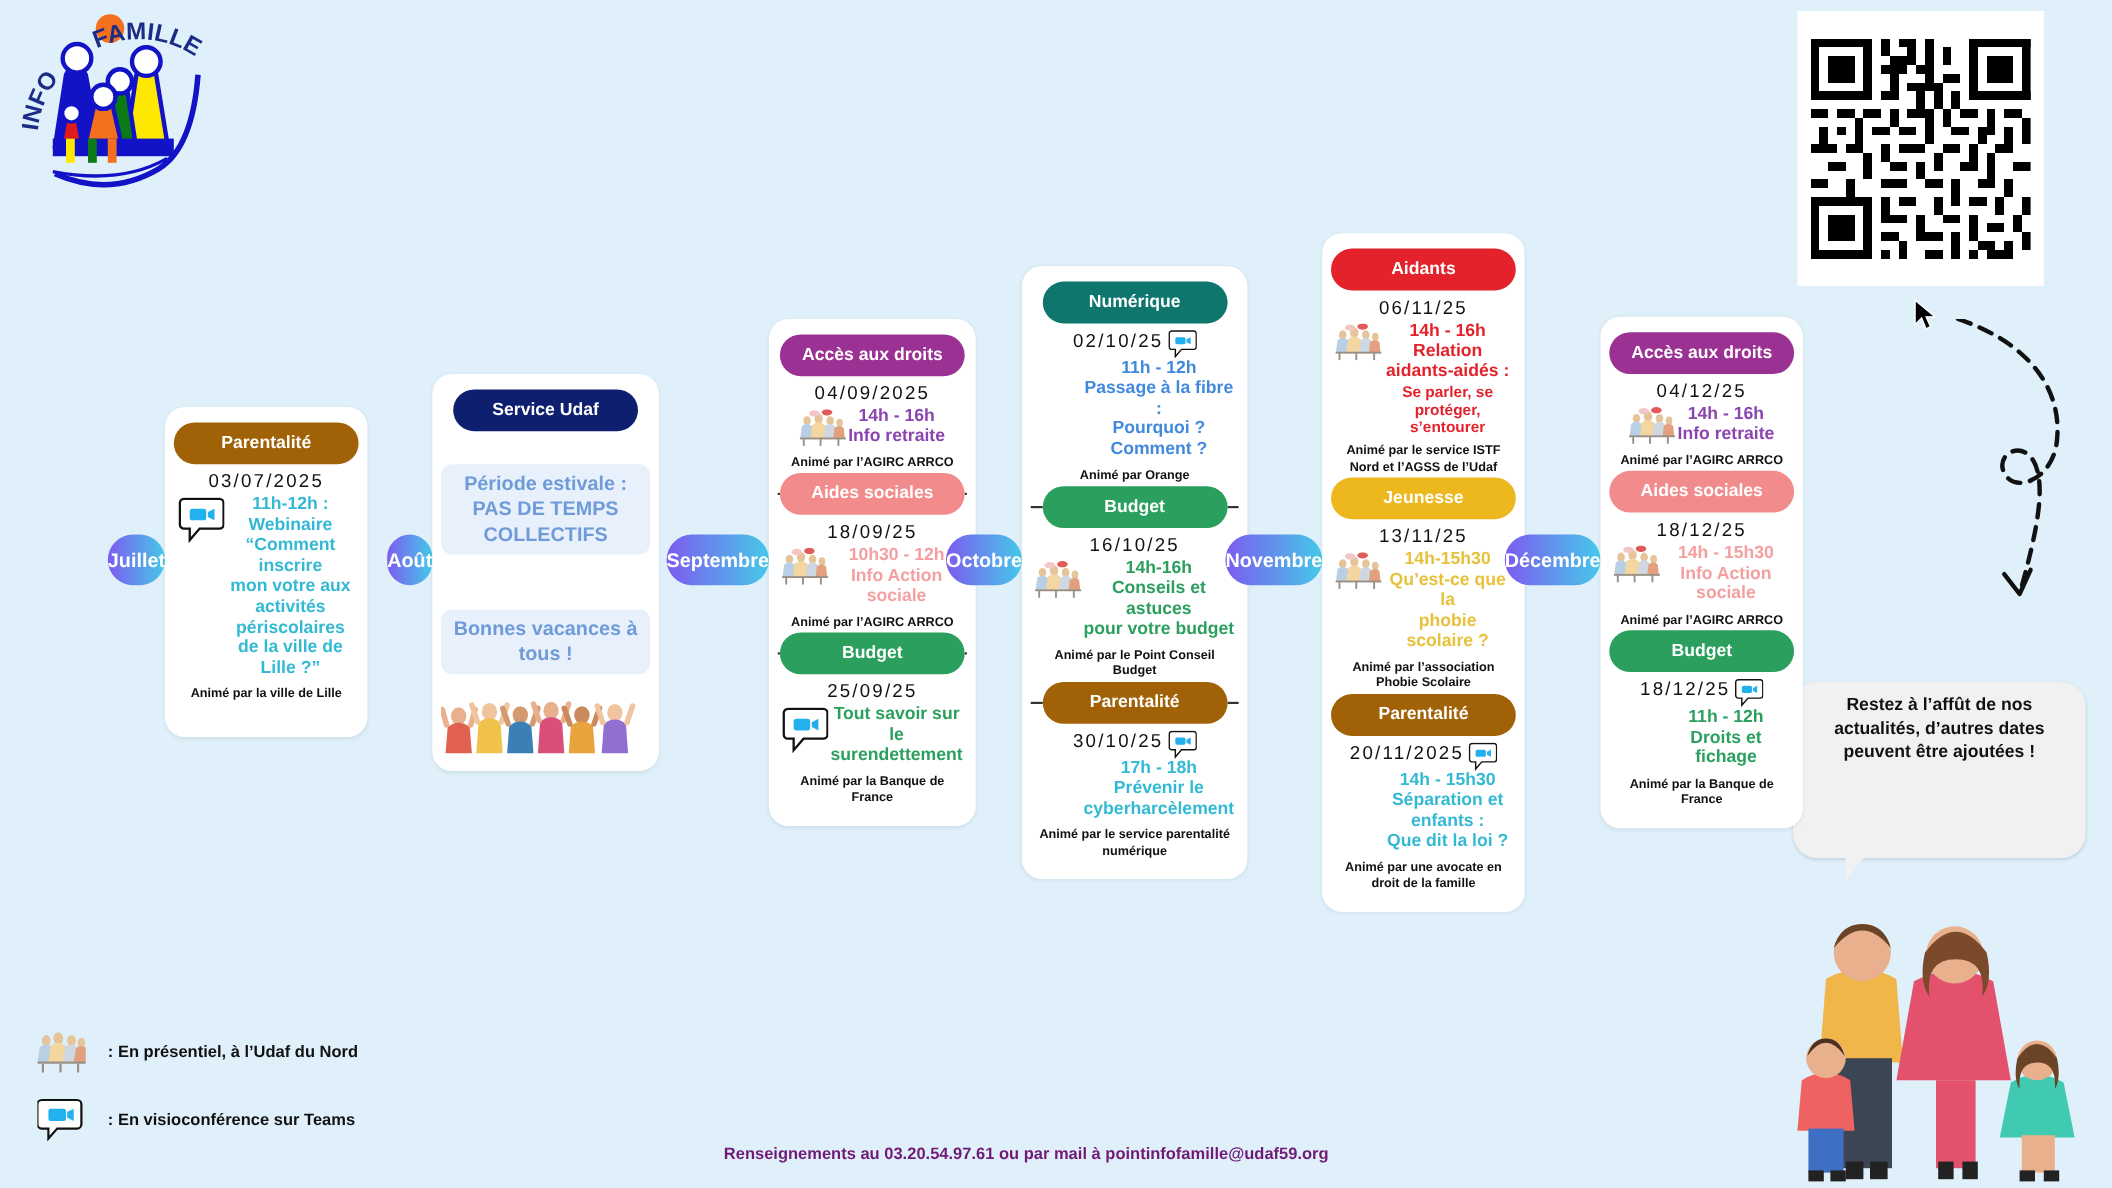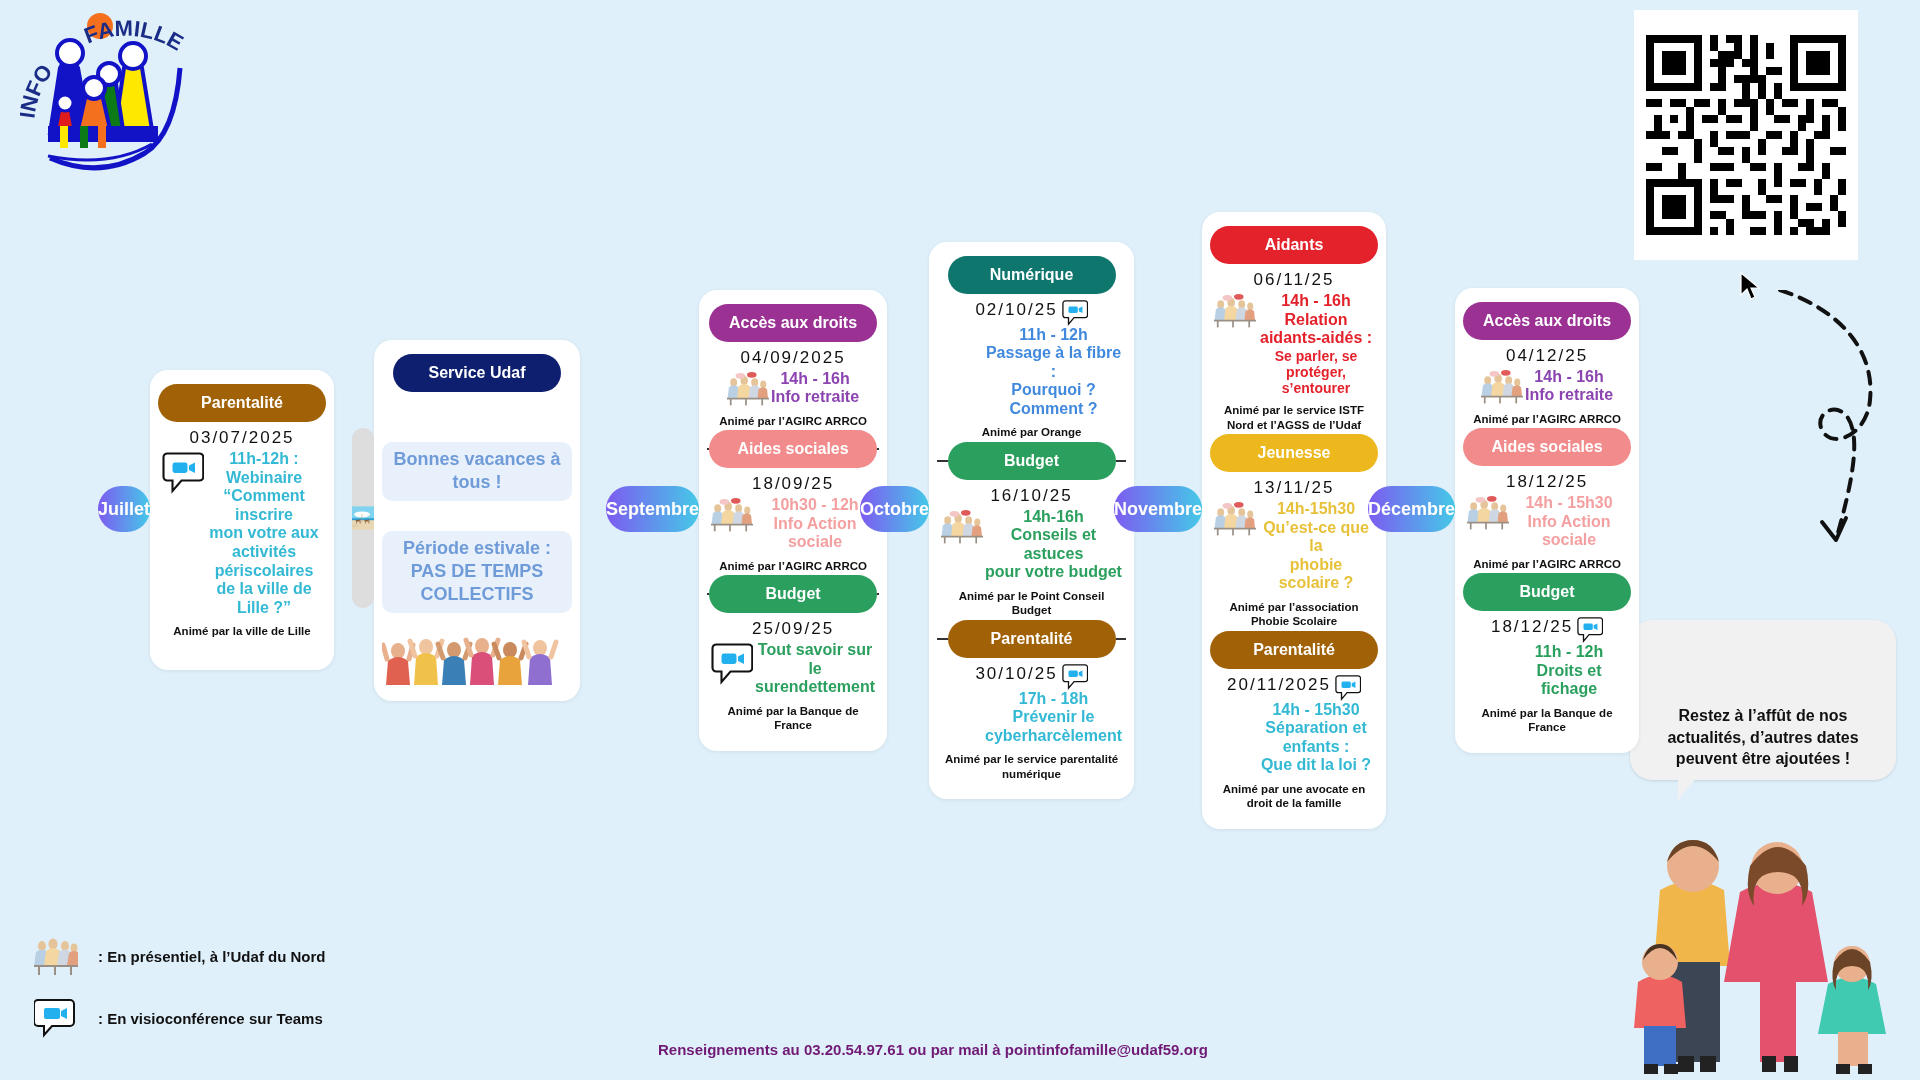--- a/index.html
+++ b/index.html
@@ -31,21 +31,21 @@
   .qr-wrap svg { width: 100%; height: 100%; }
 
   .cursor { position: absolute; left: 1740px; top: 272px; width: 22px; height: 30px; }
 
   .dashed-arrow { position: absolute; left: 1770px; top: 290px; width: 120px; height: 290px; }
 
   
   .bubble {
     position: absolute; left: 1630px; top: 620px; width: 266px; height: 160px;
     background: #f1f1f1; border-radius: 22px;
-    display: flex; align-items: flex-end; justify-content: center;
+    display: flex; align-items: flex-start; justify-content: center;
     padding: 10px 16px; text-align: center;
     font-size: 16px; font-weight: 700; color: #111; line-height: 1.35;
     box-shadow: 0 1px 3px rgba(0,0,0,.12);
   }
   .bubble:after {
     content: ""; position: absolute; left: 48px; bottom: -20px;
     border-width: 22px 18px 0 0; border-style: solid;
     border-color: #f1f1f1 transparent transparent transparent;
   }
 
@@ -383,20 +383,21 @@
           <span class="ev-text t-parent">
             <span>11h-12h :</span><br>
             <span class="">Webinaire</span><br><span class="">“Comment inscrire</span><br><span class="">mon votre aux</span><br><span class="">activités périscolaires</span><br><span class="">de la ville de Lille ?”</span>
           </span>
         </div>
         <div class="animateur">Animé par la ville de Lille</div>
       </div>
         </div>
       </div>
       <div class="col">
+        <div class="month-pill">Août</div>
         <div class="month-photo">
           <svg viewBox="0 0 170 180" xmlns="http://www.w3.org/2000/svg">
       <rect width="170" height="98" fill="#7fd3ef"></rect>
             <rect y="92" width="170" height="18" fill="#2b9fd4"></rect>
       <rect y="108" width="170" height="72" fill="#e9d7b4"></rect>
       <ellipse cx="78" cy="62" rx="62" ry="22" fill="#fdfdfb"></ellipse>
             <rect x="75" y="60" width="4" height="62" fill="#c9a26a"></rect>
       <g fill="#8a5a32">
               <rect x="28" y="104" width="40" height="8" rx="3" transform="rotate(-8 48 108)"></rect>
       <rect x="30" y="112" width="36" height="6" rx="3"></rect>
@@ -407,22 +408,22 @@
               <rect x="100" y="118" width="6" height="14"></rect>
               <rect x="128" y="118" width="6" height="14"></rect>
             </g>
       <ellipse cx="20" cy="150" rx="26" ry="10" fill="#ded0ad"></ellipse>
           </svg>
         </div>
         <div class="card">
           <div class="tagrow noline">
        <div class="tag c-udaf">Service Udaf</div>
      </div>
+          <div class="big-note">Période estivale :<br>PAS DE TEMPS COLLECTIFS</div>
           <div class="big-note second">Bonnes vacances à tous !</div>
-          <div class="big-note">Période estivale :<br>PAS DE TEMPS COLLECTIFS</div>
           <div class="hands"><svg viewBox="0 0 190 58" xmlns="http://www.w3.org/2000/svg">
   <g>
     <ellipse cx="16" cy="24" rx="7" ry="8" fill="#e8b08c"></ellipse>
                 <path d="M6,34 q10,-8 20,0 l2,24 -24,0z" fill="#e0614f"></path>
     <path d="M5,32 l-4,-14 M27,32 l4,-14" stroke="#e8b08c" stroke-width="5" stroke-linecap="round"></path>
     <ellipse cx="44" cy="20" rx="7" ry="8" fill="#f0c49f"></ellipse>
                 <path d="M34,30 q10,-8 20,0 l2,28 -24,0z" fill="#f0c24a"></path>
     <path d="M33,29 l-5,-15 M55,29 l5,-15" stroke="#f0c49f" stroke-width="5" stroke-linecap="round"></path>
     <ellipse cx="72" cy="23" rx="7" ry="8" fill="#d29a6e"></ellipse>
                 <path d="M62,33 q10,-8 20,0 l2,25 -24,0z" fill="#3a7fb5"></path>

